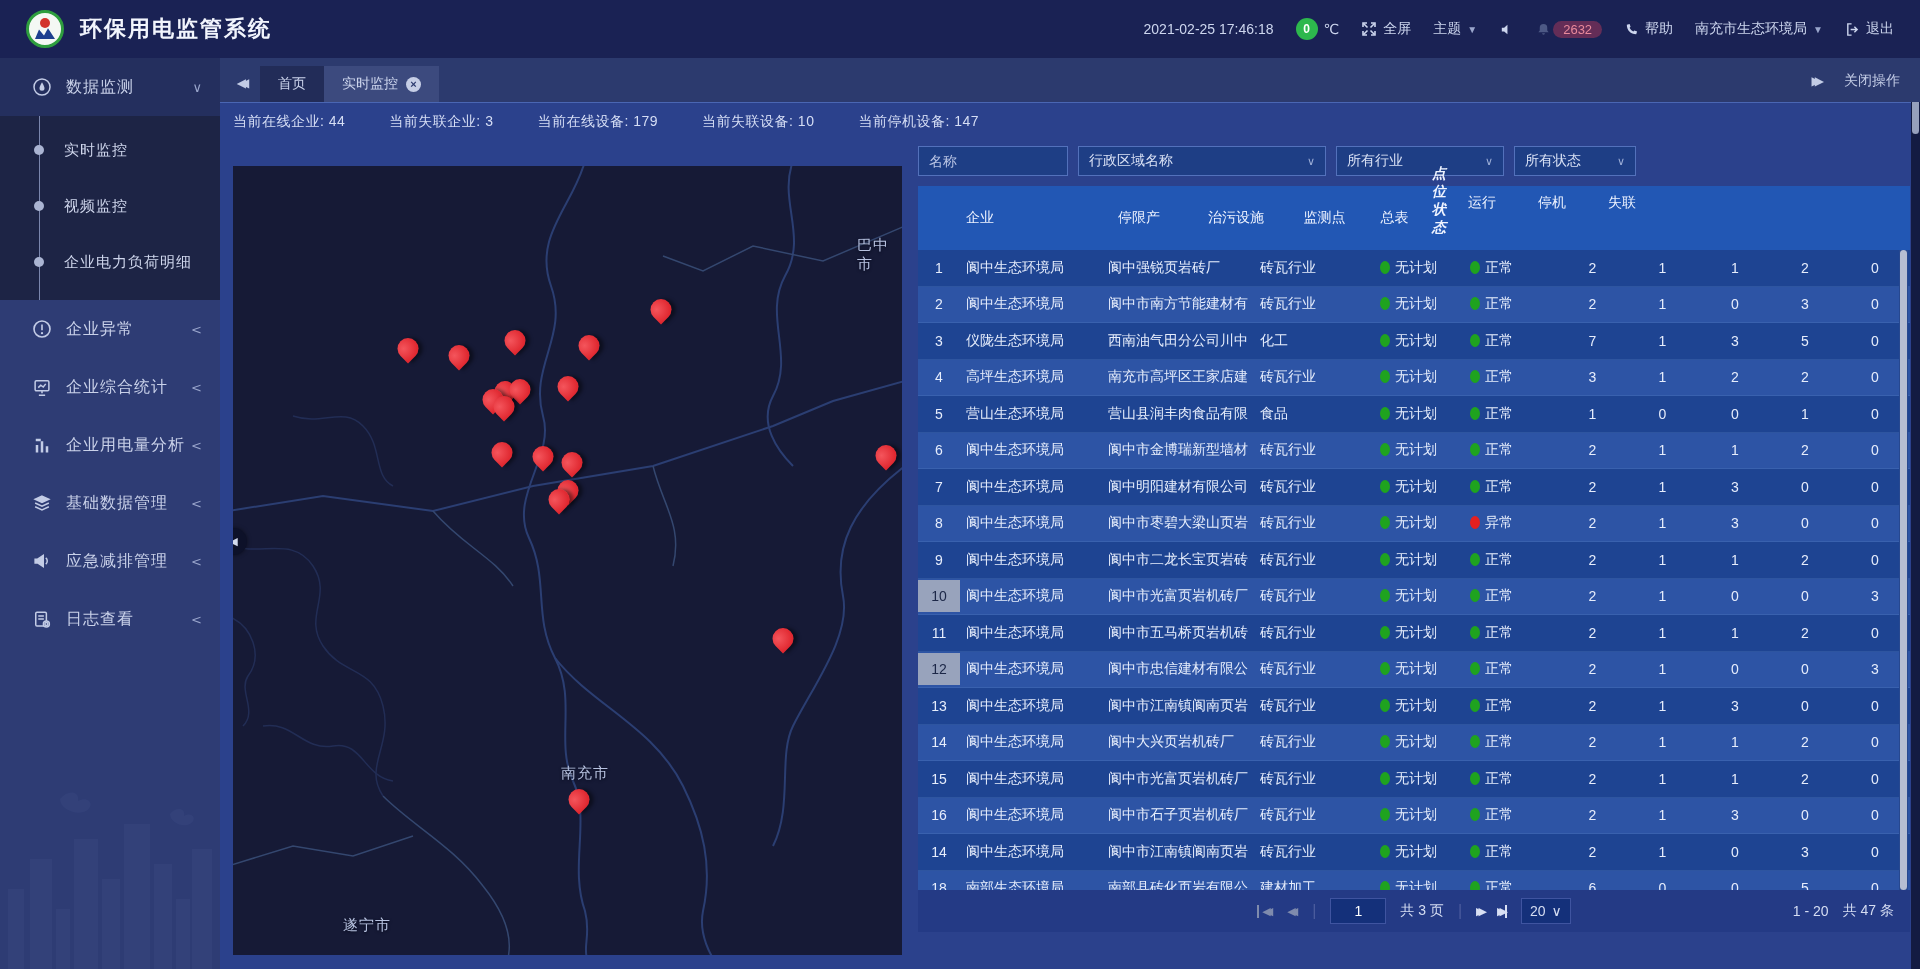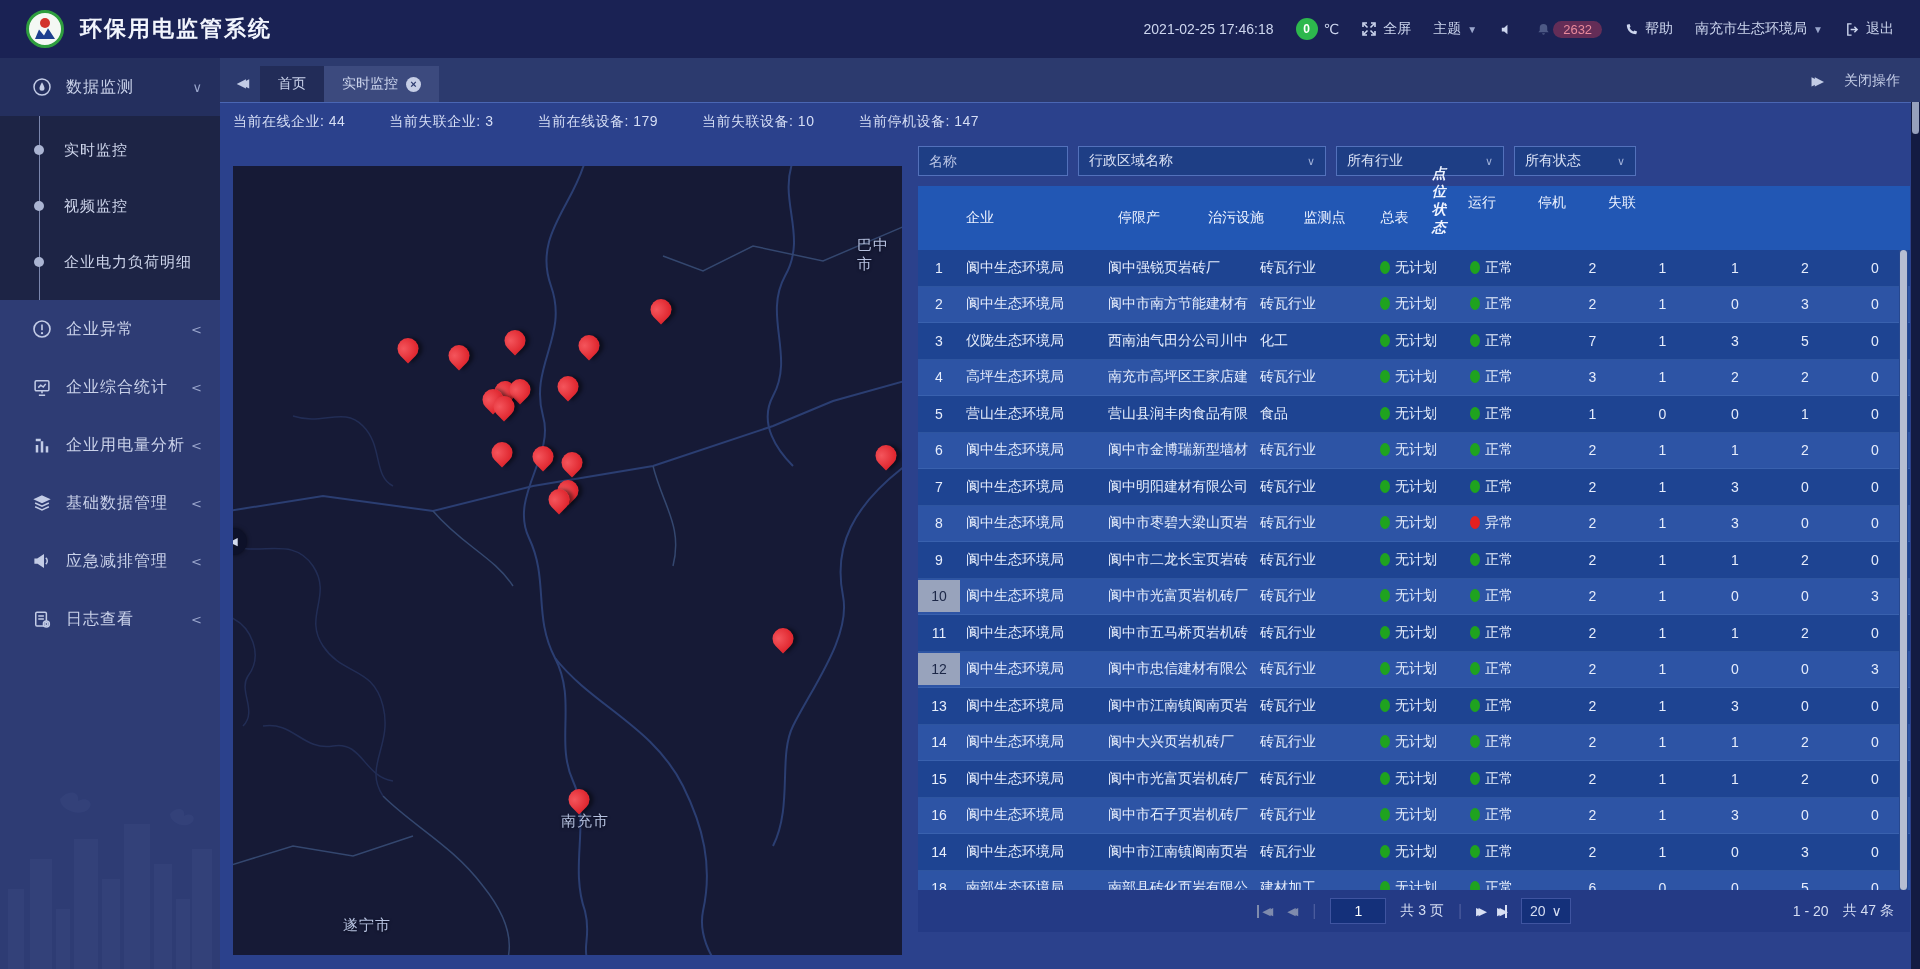--- a/index.html
+++ b/index.html
@@ -339,21 +339,21 @@
       </g>
       <g stroke="#222d55" stroke-width="1.5">
         <path d="M-5,380 C30,390 60,370 80,400 C100,430 70,450 90,480 C110,510 140,500 150,540 C160,580 130,600 150,630"></path>
         <path d="M30,560 C60,555 70,585 100,580 C130,575 130,610 160,615"></path>
         <path d="M-5,450 C20,460 30,490 15,510 C5,525 25,545 10,560"></path>
         <path d="M60,250 C90,260 110,240 130,260 C150,280 140,310 160,320"></path>
       </g>
     </svg>
     <div id="map-labels">
         <div class="map-label" style="left: 624px; top: 70px;">巴中市</div>
-        <div class="map-label" style="left: 328px; top: 598px; margin-top: 48px;">南充市</div>
+        <div class="map-label" style="left: 328px; top: 598px;">南充市</div>
         <div class="map-label" style="left: 110px; top: 750px;">遂宁市</div>
       </div>
     <div id="map-pins">
         <div class="pin" style="left: 428px; top: 152px;"></div>
         <div class="pin" style="left: 175px; top: 191px;"></div>
         <div class="pin" style="left: 226px; top: 198px;"></div>
         <div class="pin" style="left: 282px; top: 183px;"></div>
         <div class="pin" style="left: 356px; top: 188px;"></div>
         <div class="pin" style="left: 272px; top: 234px;"></div>
         <div class="pin" style="left: 287px; top: 232px;"></div>

